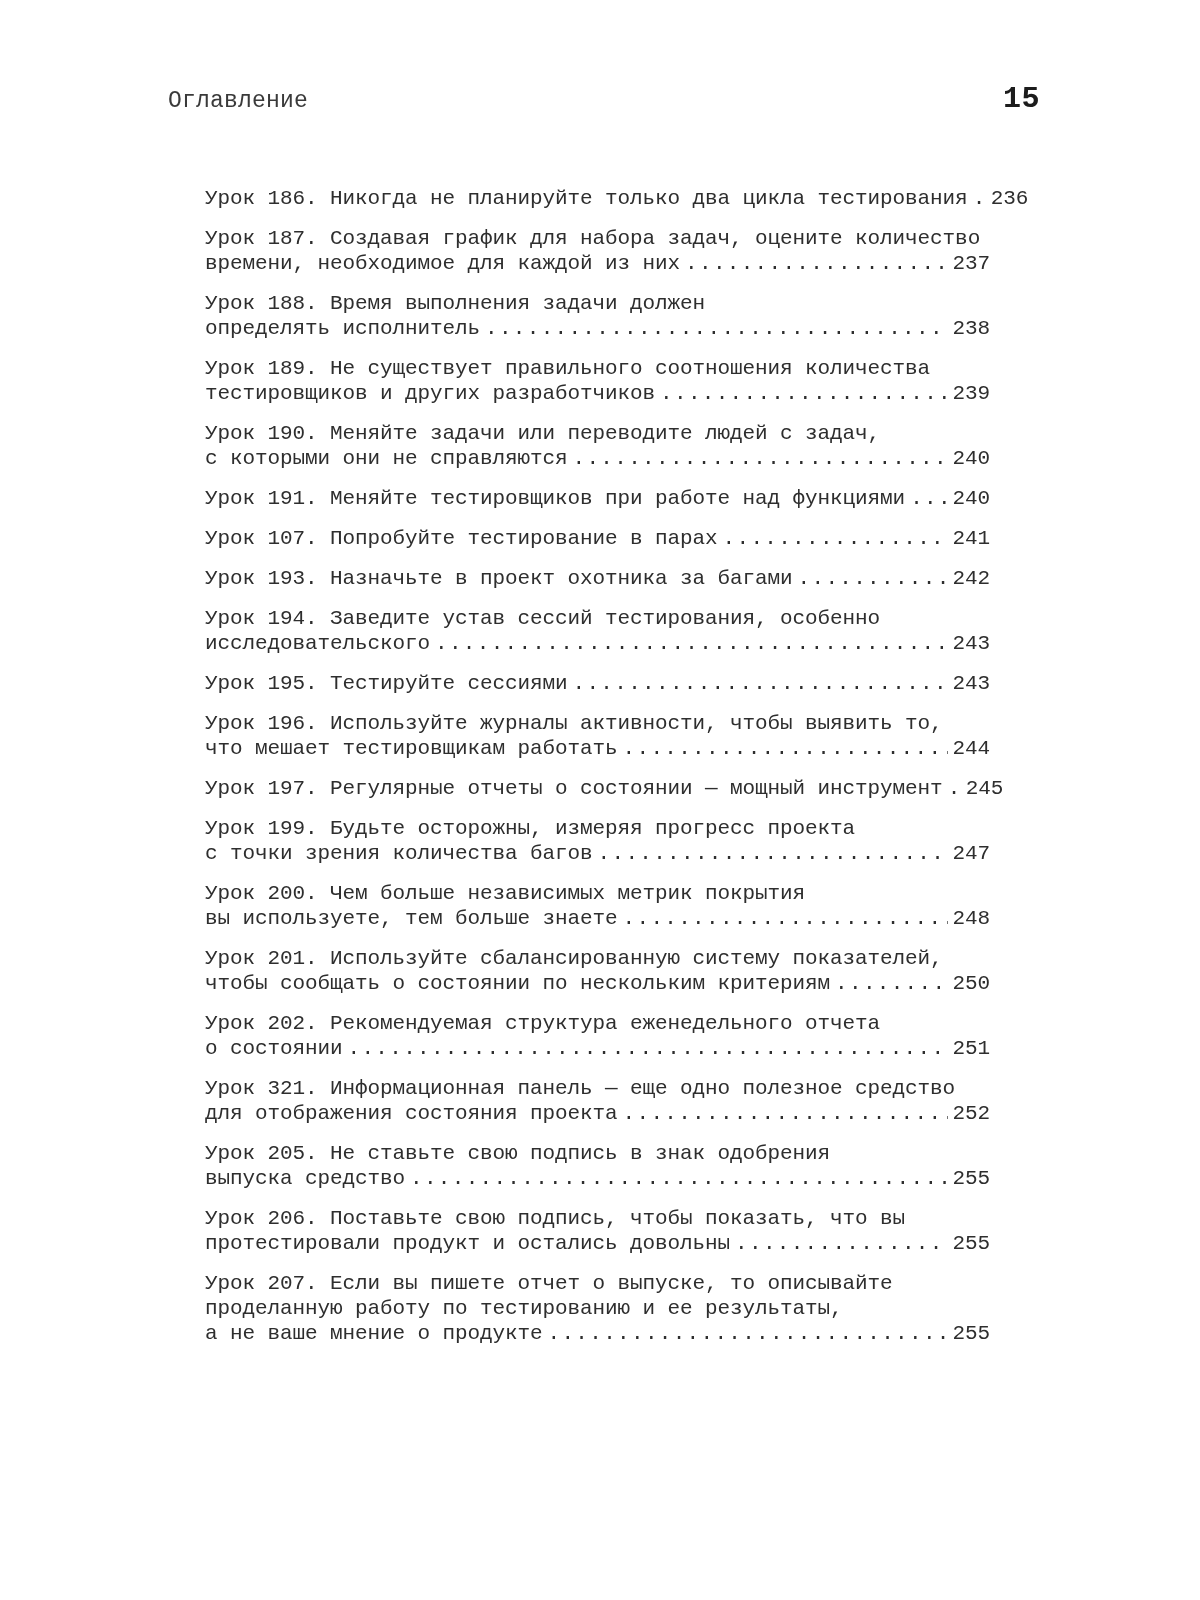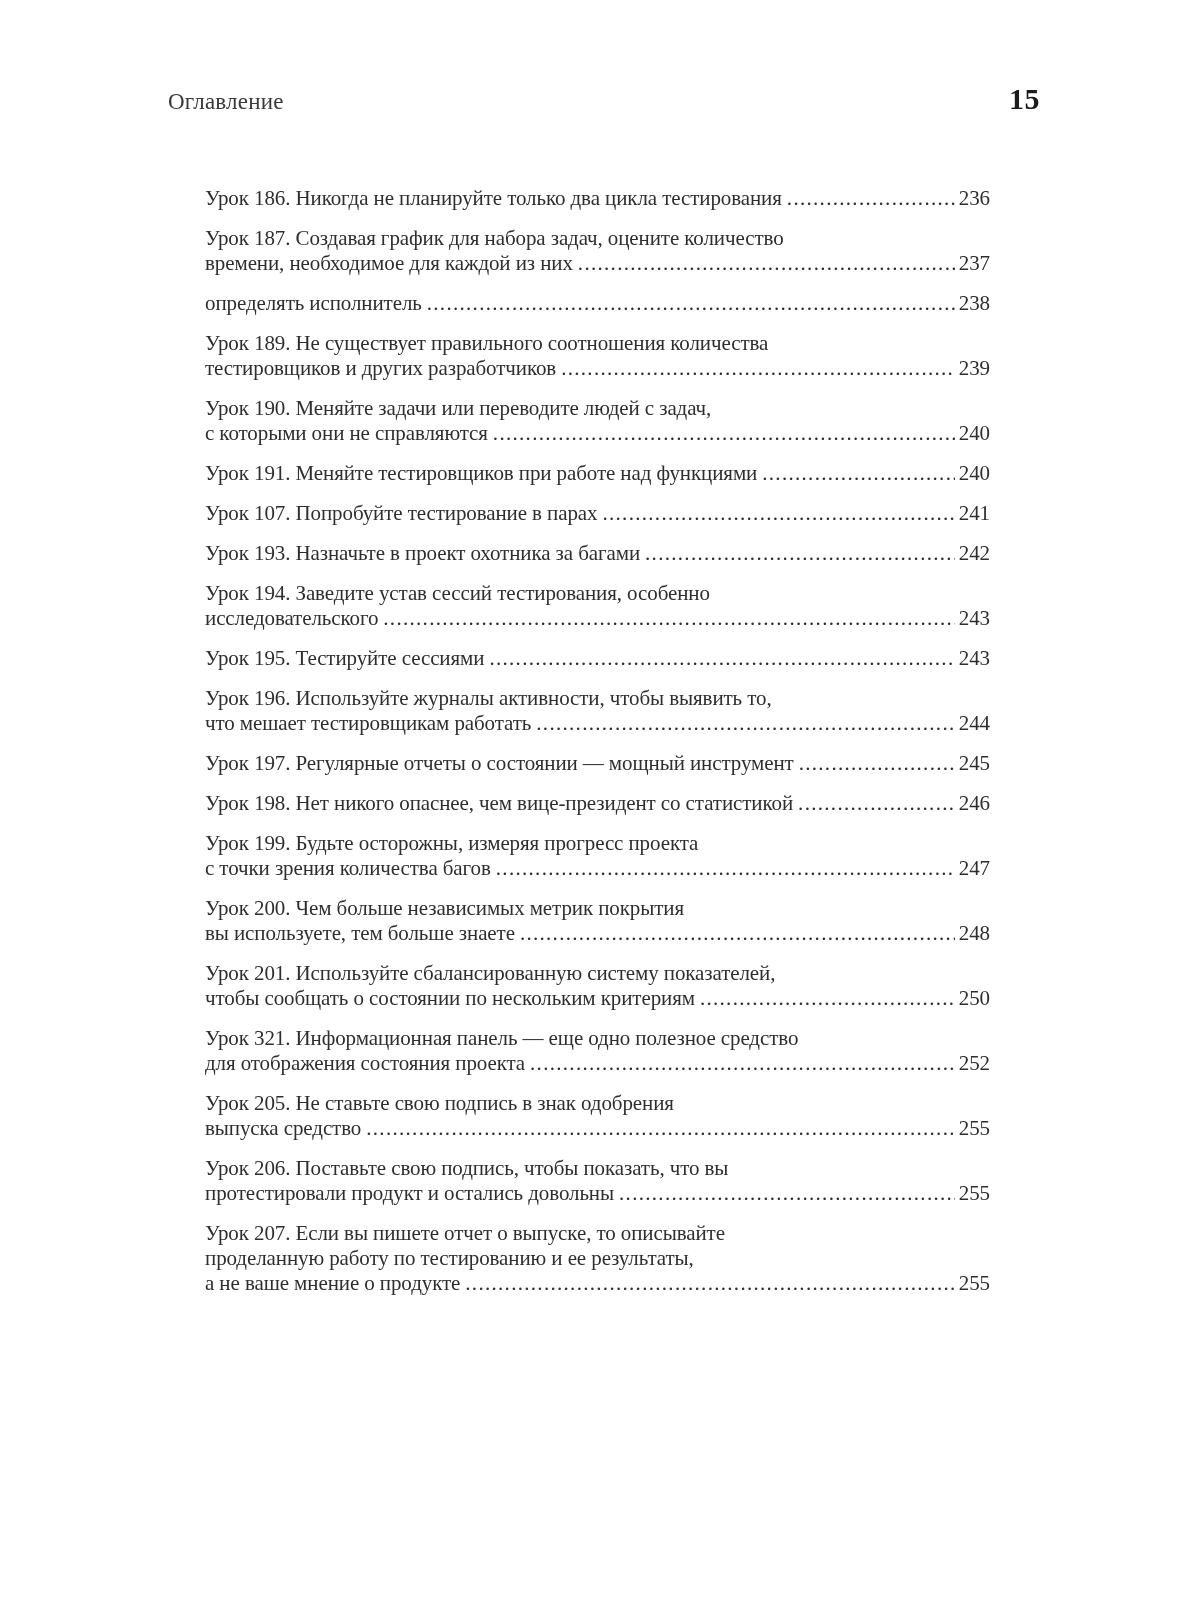--- a/index.html
+++ b/index.html
@@ -5,21 +5,21 @@
   html, body {
     margin: 0;
     padding: 0;
     background: #ffffff;
   }
   .page {
     position: relative;
     width: 1200px;
     height: 1600px;
     background: #ffffff;
-    font-family: Liberation Serif, serif;
+    font-family: Liberation Mono, monospace;
     color: #2e2e2e;
     overflow: hidden;
   }
   .pagehead {
     position: absolute;
     left: 168px;
     top: 82px;
     width: 872px;
     display: flex;
     justify-content: space-between;
@@ -95,20 +95,21 @@
       </div>
       <div class="toc-entry">
         <div class="toc-line">Урок 187. Создавая график для набора задач, оцените количество</div>
         <div class="toc-row">
           <span class="toc-text">времени, необходимое для каждой из них</span>
           <span class="leader"></span>
           <span class="toc-page">237</span>
         </div>
       </div>
       <div class="toc-entry">
+        <div class="toc-line">Урок 188. Время выполнения задачи должен</div>
         <div class="toc-row">
           <span class="toc-text">определять исполнитель</span>
           <span class="leader"></span>
           <span class="toc-page">238</span>
         </div>
       </div>
       <div class="toc-entry">
         <div class="toc-line">Урок 189. Не существует правильного соотношения количества</div>
         <div class="toc-row">
           <span class="toc-text">тестировщиков и других разработчиков</span>
@@ -169,27 +170,20 @@
         </div>
       </div>
       <div class="toc-entry">
         <div class="toc-row">
           <span class="toc-text">Урок 197. Регулярные отчеты о состоянии — мощный инструмент</span>
           <span class="leader"></span>
           <span class="toc-page">245</span>
         </div>
       </div>
       <div class="toc-entry">
-        <div class="toc-row">
-          <span class="toc-text">Урок 198. Нет никого опаснее, чем вице-президент со статистикой</span>
-          <span class="leader"></span>
-          <span class="toc-page">246</span>
-        </div>
-      </div>
-      <div class="toc-entry">
         <div class="toc-line">Урок 199. Будьте осторожны, измеряя прогресс проекта</div>
         <div class="toc-row">
           <span class="toc-text">с точки зрения количества багов</span>
           <span class="leader"></span>
           <span class="toc-page">247</span>
         </div>
       </div>
       <div class="toc-entry">
         <div class="toc-line">Урок 200. Чем больше независимых метрик покрытия</div>
         <div class="toc-row">
@@ -197,20 +191,28 @@
           <span class="leader"></span>
           <span class="toc-page">248</span>
         </div>
       </div>
       <div class="toc-entry">
         <div class="toc-line">Урок 201. Используйте сбалансированную систему показателей,</div>
         <div class="toc-row">
           <span class="toc-text">чтобы сообщать о состоянии по нескольким критериям</span>
           <span class="leader"></span>
           <span class="toc-page">250</span>
+        </div>
+      </div>
+      <div class="toc-entry">
+        <div class="toc-line">Урок 202. Рекомендуемая структура еженедельного отчета</div>
+        <div class="toc-row">
+          <span class="toc-text">о состоянии</span>
+          <span class="leader"></span>
+          <span class="toc-page">251</span>
         </div>
       </div>
       <div class="toc-entry">
         <div class="toc-line">Урок 321. Информационная панель — еще одно полезное средство</div>
         <div class="toc-row">
           <span class="toc-text">для отображения состояния проекта</span>
           <span class="leader"></span>
           <span class="toc-page">252</span>
         </div>
       </div>

